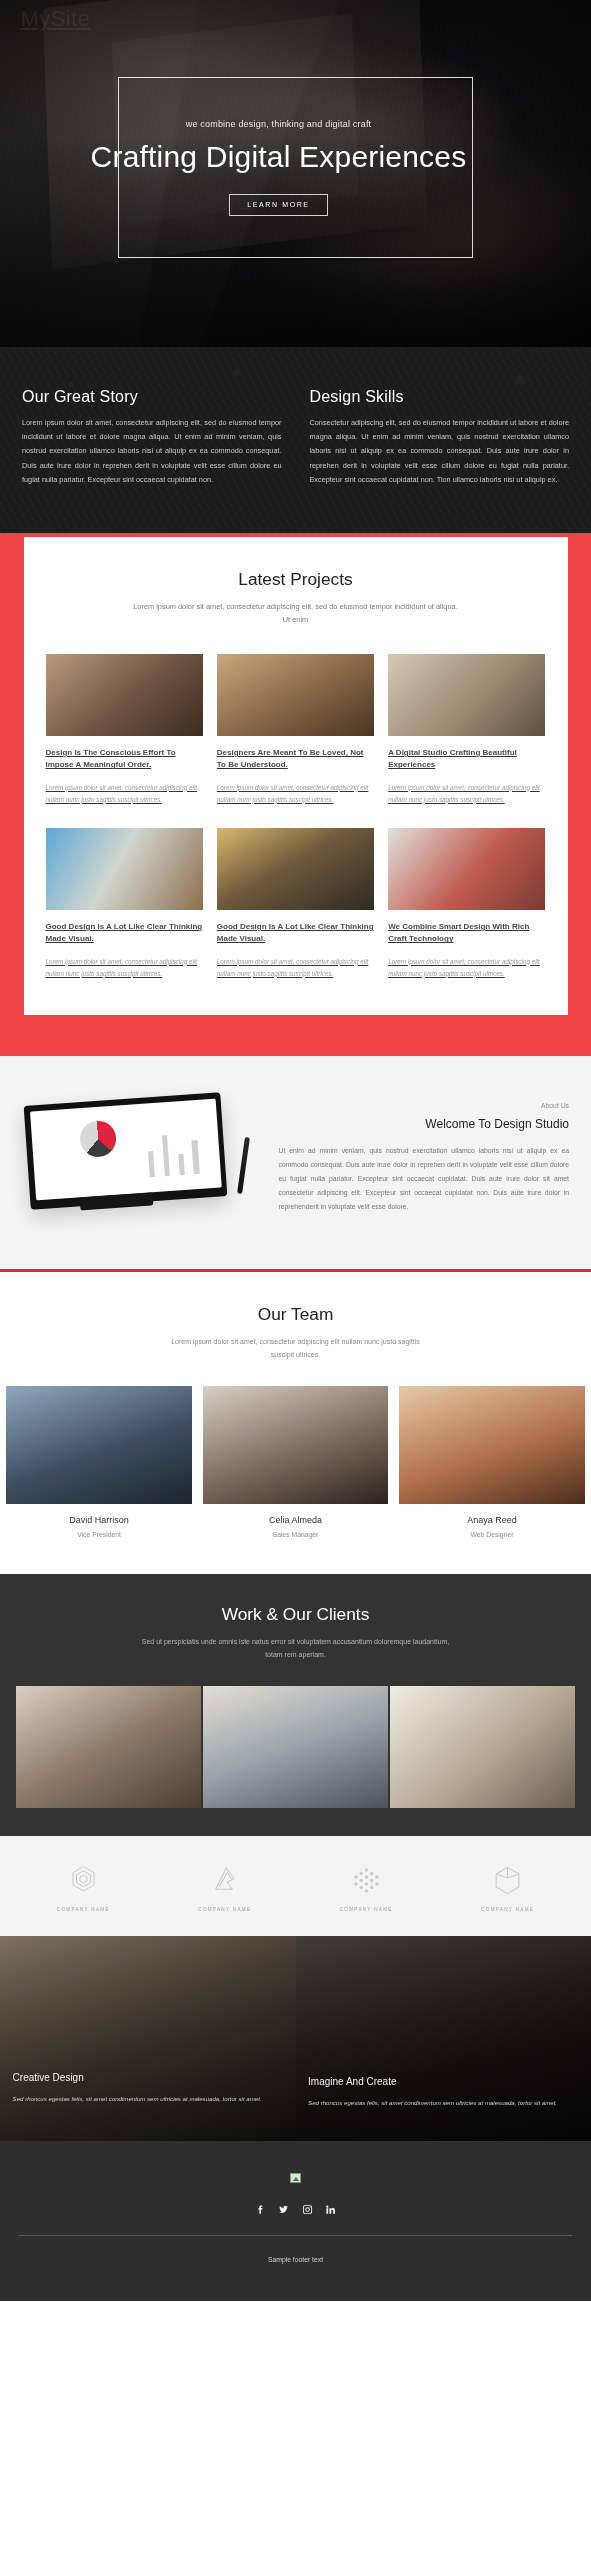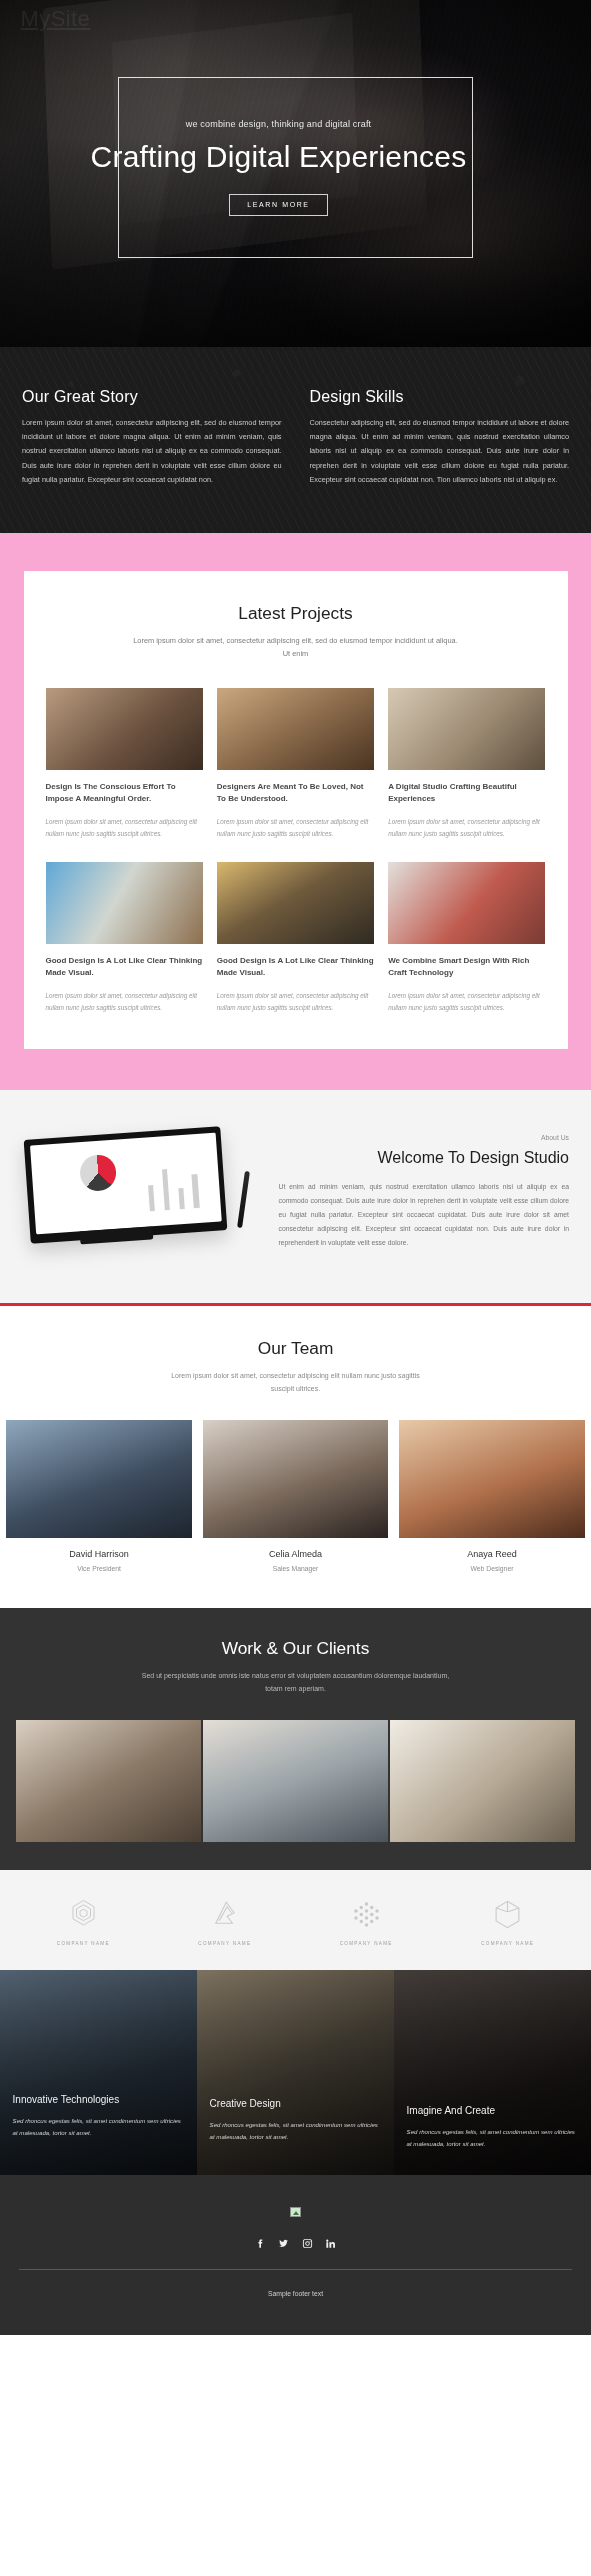--- a/index.html
+++ b/index.html
@@ -97,33 +97,33 @@
   .story-cols{ position:relative; display:flex; gap:28px; }
   .story-col{ flex:1; }
   .story-h{
     font-size:16px; font-weight:400; color:#fff; margin-bottom:10px; letter-spacing:0.2px;
   }
   .story-p{
     font-size:7.3px; line-height:1.95; color:#c9c9c9; text-align:justify;
   }
 
   
-  .projects-wrap{ background:#f9a8d4; padding:38px 0 41px; }
+  .projects-wrap{ background:#ef4444; padding:4px 0 41px; }
   .projects{
     width:544px; margin:0 auto; background:#fff; padding:32px 22px 35px;
   }
   .sec-title{
     font-size:17.3px; font-weight:400; color:#222; text-align:center; margin-bottom:11px;
   }
   .sec-sub{
     font-size:7.4px; line-height:1.75; color:#7c7c7c; text-align:center;
     max-width:331px; margin:0 auto 27px;
   }
   .grid3{ display:flex; gap:14px; }
-  .card{ flex:1; }
+  .card{ flex:1;text-decoration:underline; }
   .card + .card{}
   .card-img{
     width:100%; height:82px; background-size:cover; background-position:center;
     margin-bottom:11px;
   }
   .card-h{
     font-size:8px; line-height:1.55; color:#4a4a4a; margin-bottom:9.5px; min-height:25px;
   }
   .card-p{
     font-size:6.3px; line-height:1.95; color:#9a9a9a; font-style:italic;
@@ -161,21 +161,21 @@
     position:absolute; left:58px; top:104px; width:73px; height:12.6px;
     background:#151515; transform:rotate(-4deg); border-radius:0 0 2.4px 2.4px;
   }
   .stylus{
     position:absolute; right:12.6px; top:46px; width:4.7px; height:57px;
     background:linear-gradient(180deg,#2b2b2b,#0f0f0f); border-radius:2.4px;
     transform:rotate(8deg);
   }
   .about-text{ flex:1; text-align:right; }
   .about-kicker{ font-size:6.8px; color:#8d8d8d; margin-bottom:8px; }
-  .about-h{ font-size:16px; font-weight:400; color:#1d1d1d; margin-bottom:12.6px; }
+  .about-h{ font-size:12px; font-weight:400; color:#1d1d1d; margin-bottom:12.6px; }
   .about-p{ font-size:6.8px; line-height:2.05; color:#777; text-align:justify; }
 
   
   .accent-bar{ height:3.2px; background:#e0243c; }
   .team{ background:#fff; padding:32px 0 36px; }
   .team-sub{ font-size:7px; line-height:1.85; color:#8a8a8a; text-align:center; max-width:260px; margin:0 auto 24px; }
   .team-grid{ display:flex; gap:11px; padding:0 6.3px; }
   .member{ flex:1; text-align:center; }
   .member-img{ width:100%; height:118px; background-size:cover; margin-bottom:11px; }
   .m1{ background:linear-gradient(160deg,#8fa7bd,#3e4d60 55%,#1d242d); }
@@ -410,28 +410,20 @@
               <path d="M20 5v12m0 0 13-4.5M20 17 7 12.5"></path>
           </g>
         </svg>
         <div class="logo-cap">Company Name</div>
       </div>
     </div>
   </section>
 
   <section class="features">
     <div class="feature">
-      <div class="feature-bg f1"></div>
-      <div class="feature-shade"></div>
-      <div class="feature-body">
-        <h3 class="feature-h">Innovative Technologies</h3>
-        <p class="feature-p">Sed rhoncus egestas felis, sit amet condimentum sem ultricies at malesuada, tortor sit amet.</p>
-      </div>
-    </div>
-    <div class="feature">
       <div class="feature-bg f2"></div>
       <div class="feature-shade"></div>
       <div class="feature-body">
         <h3 class="feature-h">Creative Design</h3>
         <p class="feature-p">Sed rhoncus egestas felis, sit amet condimentum sem ultricies at malesuada, tortor sit amet.</p>
       </div>
     </div>
     <div class="feature">
       <div class="feature-bg f3"></div>
       <div class="feature-shade"></div>

